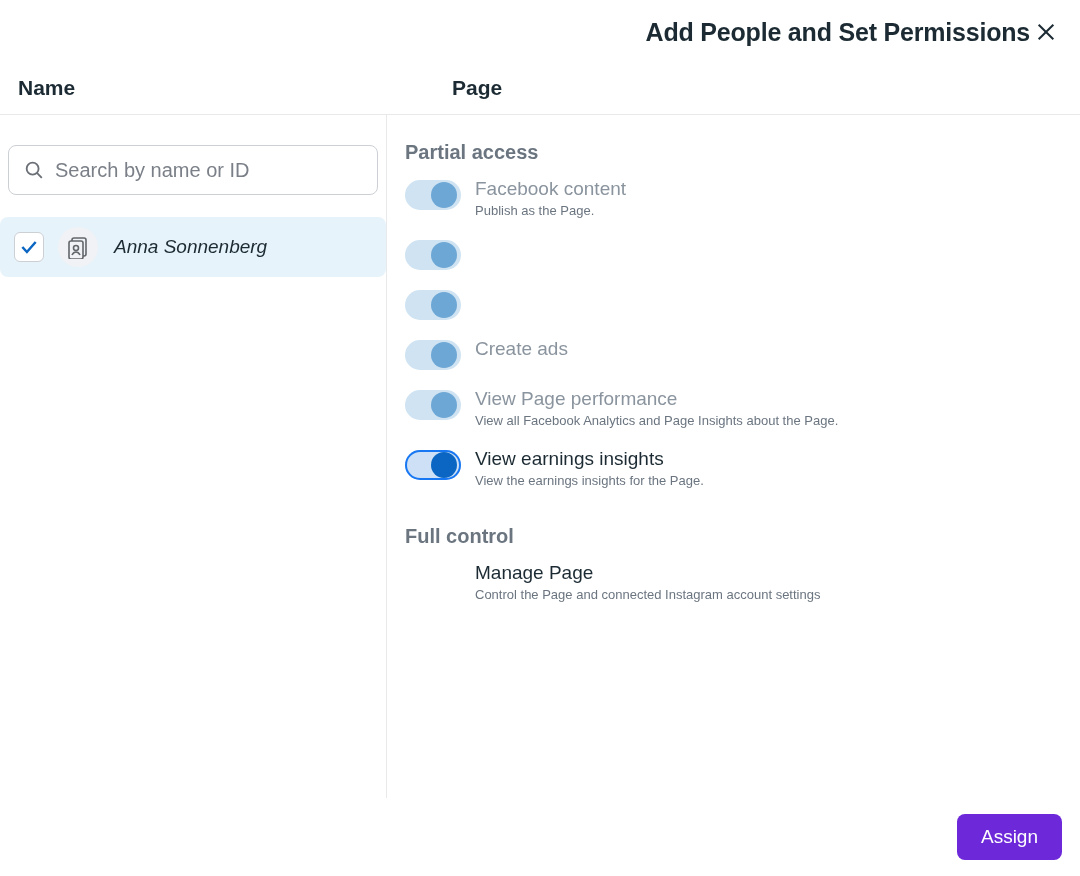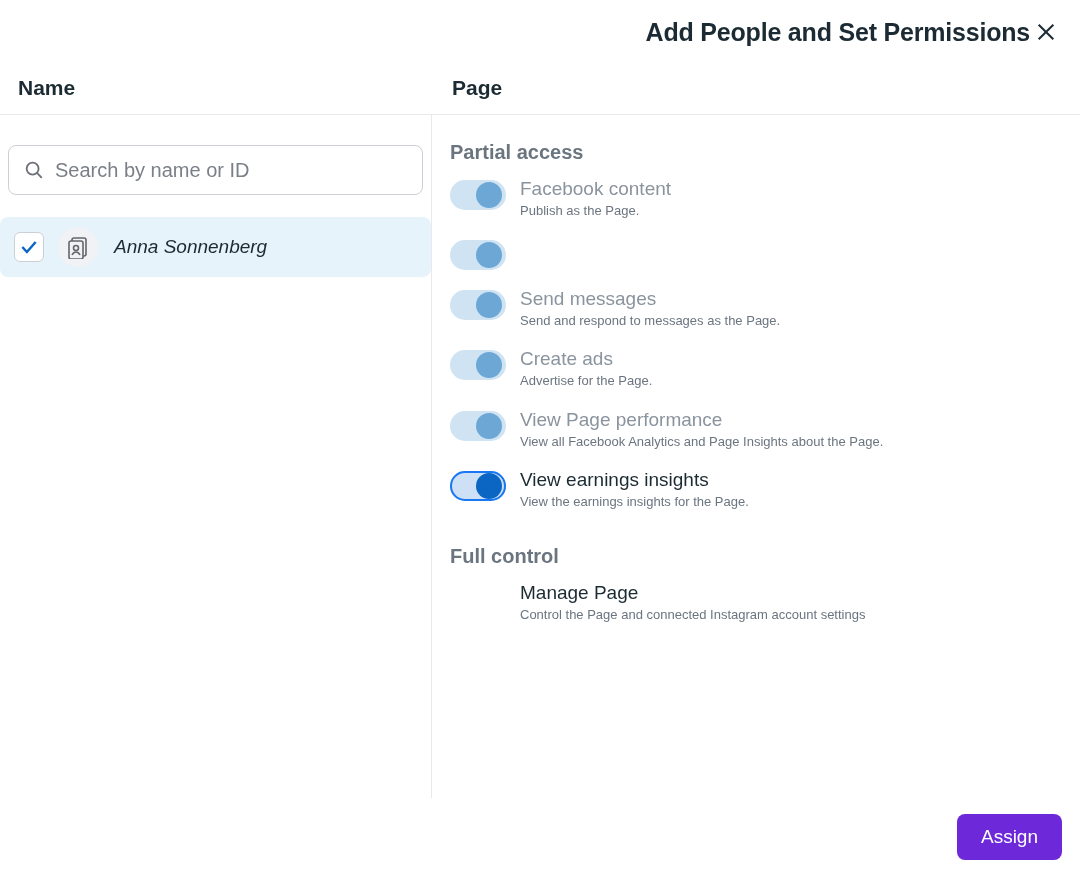--- a/index.html
+++ b/index.html
@@ -7,21 +7,21 @@
   .dialog { width: 100%; height: 100%; position: relative; }
   .header { display: flex; align-items: center; justify-content: flex-end; padding: 16px 18px 18px 18px; }
   .header h1 { font-size: 25px; font-weight: 700; color: #1c2b33; letter-spacing: -0.2px; }
   .close-btn { width: 32px; height: 32px; display: flex; align-items: center; justify-content: center; cursor: pointer; }
   .close-btn svg { width: 22px; height: 22px; stroke: #1c2b33; stroke-width: 2.2; }
   .cols-header { display: flex; border-bottom: 1px solid #e7e9eb; }
   .col-left-head, .col-right-head { padding: 10px 18px 14px 18px; font-size: 21px; font-weight: 600; color: #1c2b33; }
   .col-left-head { width: 432px; }
   .col-right-head { flex: 1; padding-left: 20px; }
   .body { display: flex; height: calc(100% - 170px); }
-  .left { width: 432px; border-right: 1px solid #e7e9eb; padding: 30px 0 0 0; }
+  .left { width: 387px; border-right: 1px solid #e7e9eb; padding: 30px 0 0 0; }
   .right { flex: 1; padding: 26px 16px 0 18px; overflow: hidden; }
   .search-wrap { padding: 0 8px 22px 8px; }
   .search { display: flex; align-items: center; border: 1px solid #ccd0d5; border-radius: 8px; height: 50px; padding: 0 14px; }
   .search svg { width: 22px; height: 22px; stroke: #6b6f76; stroke-width: 2; fill: none; flex-shrink:0; }
   .search input { border: none; outline: none; font-size: 20px; color: #1c2b33; margin-left: 10px; width: 100%; background: transparent; }
   .search input::placeholder { color: #7b8088; }
   .person-item { display: flex; align-items: center; padding: 10px 14px; margin: 0 0; background: #e7f3fa; border-radius: 8px; font-style: italic; }
   .checkbox { width: 30px; height: 30px; border: 1px solid #ccd0d5; border-radius: 6px; background: #fff; display: flex; align-items: center; justify-content: center; margin-right: 14px; flex-shrink:0; }
   .checkbox svg { width: 20px; height: 20px; stroke: #0a66c2; stroke-width: 3; fill: none; }
   .avatar-badge { width: 40px; height: 40px; border-radius: 50%; background: #f0f2f5; display: flex; align-items: center; justify-content: center; margin-right: 16px; flex-shrink:0; }
@@ -109,33 +109,28 @@
       <div class="perm-row">
         <div class="toggle inactive">
             <div class="knob"></div>
           </div>
       </div>
 
       <div class="perm-row">
         <div class="toggle inactive">
             <div class="knob"></div>
           </div>
-        <div class="perm-text dimmed">
-          <div class="perm-title">Send messages</div>
-          <div class="perm-desc">Send and respond to messages as the Page.</div>
-        </div>
       </div>
 
       <div class="perm-row">
         <div class="toggle inactive">
             <div class="knob"></div>
           </div>
         <div class="perm-text dimmed">
           <div class="perm-title">Create ads</div>
-          <div class="perm-desc">Advertise for the Page.</div>
         </div>
       </div>
 
       <div class="perm-row">
         <div class="toggle inactive">
             <div class="knob"></div>
           </div>
         <div class="perm-text dimmed">
           <div class="perm-title">View Page performance</div>
           <div class="perm-desc">View all Facebook Analytics and Page Insights about the Page.</div>

